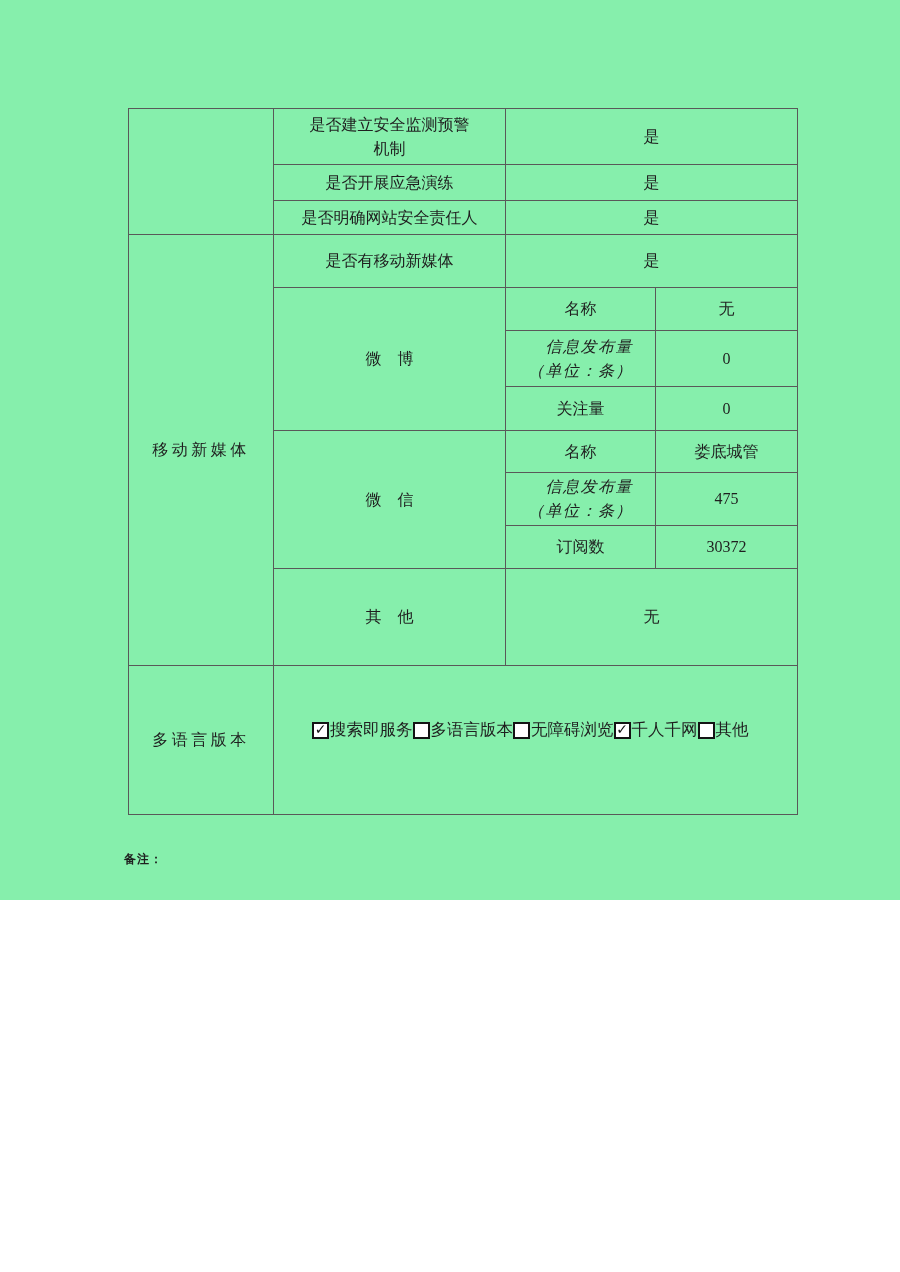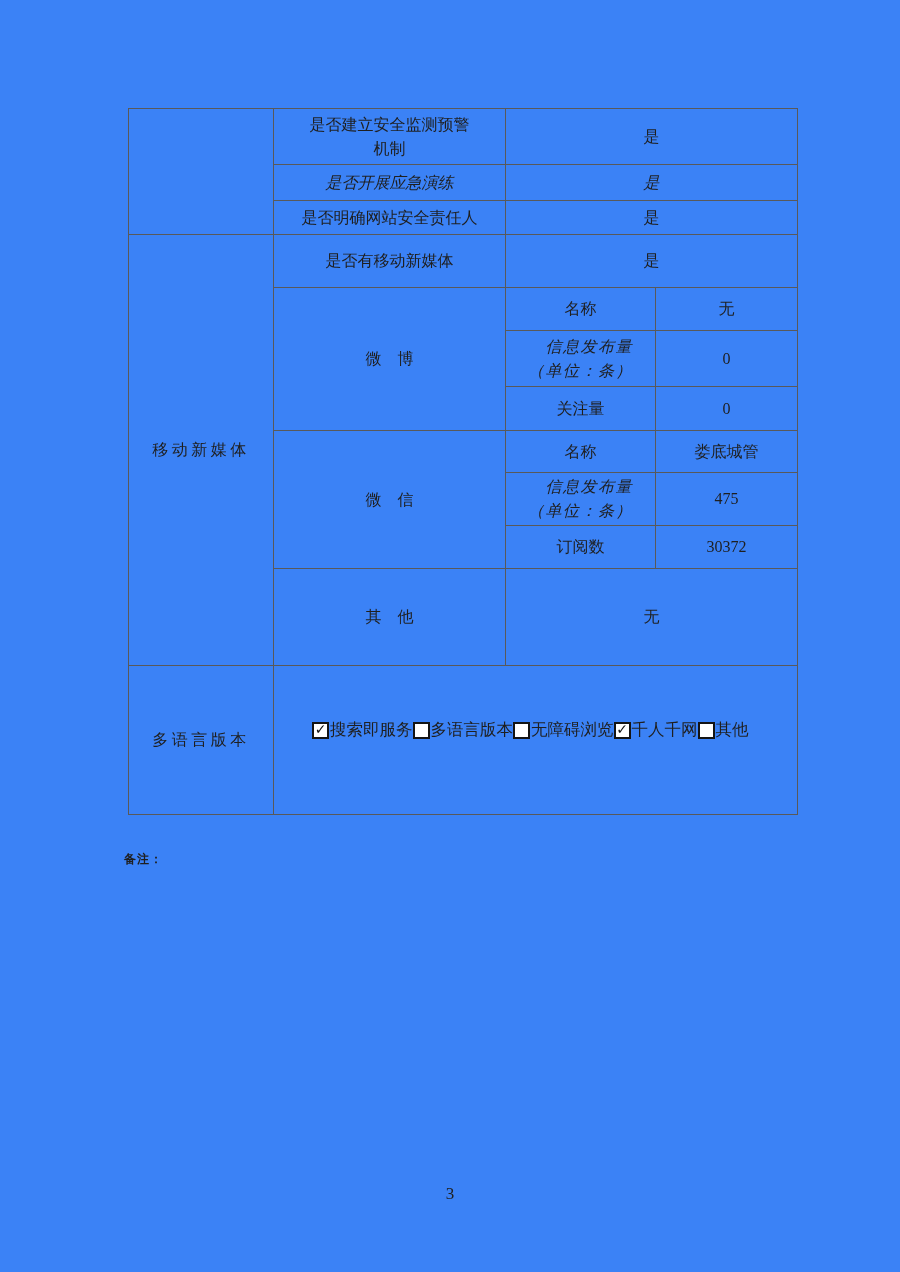--- a/index.html
+++ b/index.html
@@ -1,20 +1,20 @@
 <!DOCTYPE html>
 <html><head>
 <meta charset="utf-8">
 <style>
   html, body { margin: 0; padding: 0; background: #ffffff; }
   .page {
     position: relative;
     width: 900px;
-    height: 1272px;
-    background: #3b82f6;
+    height: 900px;
+    background: #86efac;
     font-family: "Liberation Serif", "DejaVu Serif", serif;
     color: #1f1f1f;
     overflow: hidden;
   }
   table.report {
     position: absolute;
     left: 128px;
     top: 108px;
     width: 669px;
     border-collapse: collapse;
@@ -32,21 +32,21 @@
   .pre { white-space: pre-line; }
   .spaced { letter-spacing: 3.5px; margin-top: 16px; }
   .kv-left {
     display: inline-block;
     text-align: right;
     white-space: pre-line;
     letter-spacing: 1.5px;
     font-style: italic;
   }
   tr.r1  { height: 56px; }
-  tr.r2  { height: 36px; font-style: italic; }
+  tr.r2  { height: 36px; }
   tr.r3  { height: 34px; }
   tr.r4  { height: 53px; }
   tr.r5  { height: 43px; }
   tr.r6  { height: 56px; }
   tr.r7  { height: 44px; }
   tr.r8  { height: 42px; }
   tr.r9  { height: 51px; }
   tr.r10 { height: 43px; }
   tr.r11 { height: 97px; }
   tr.r12 { height: 149px; }

